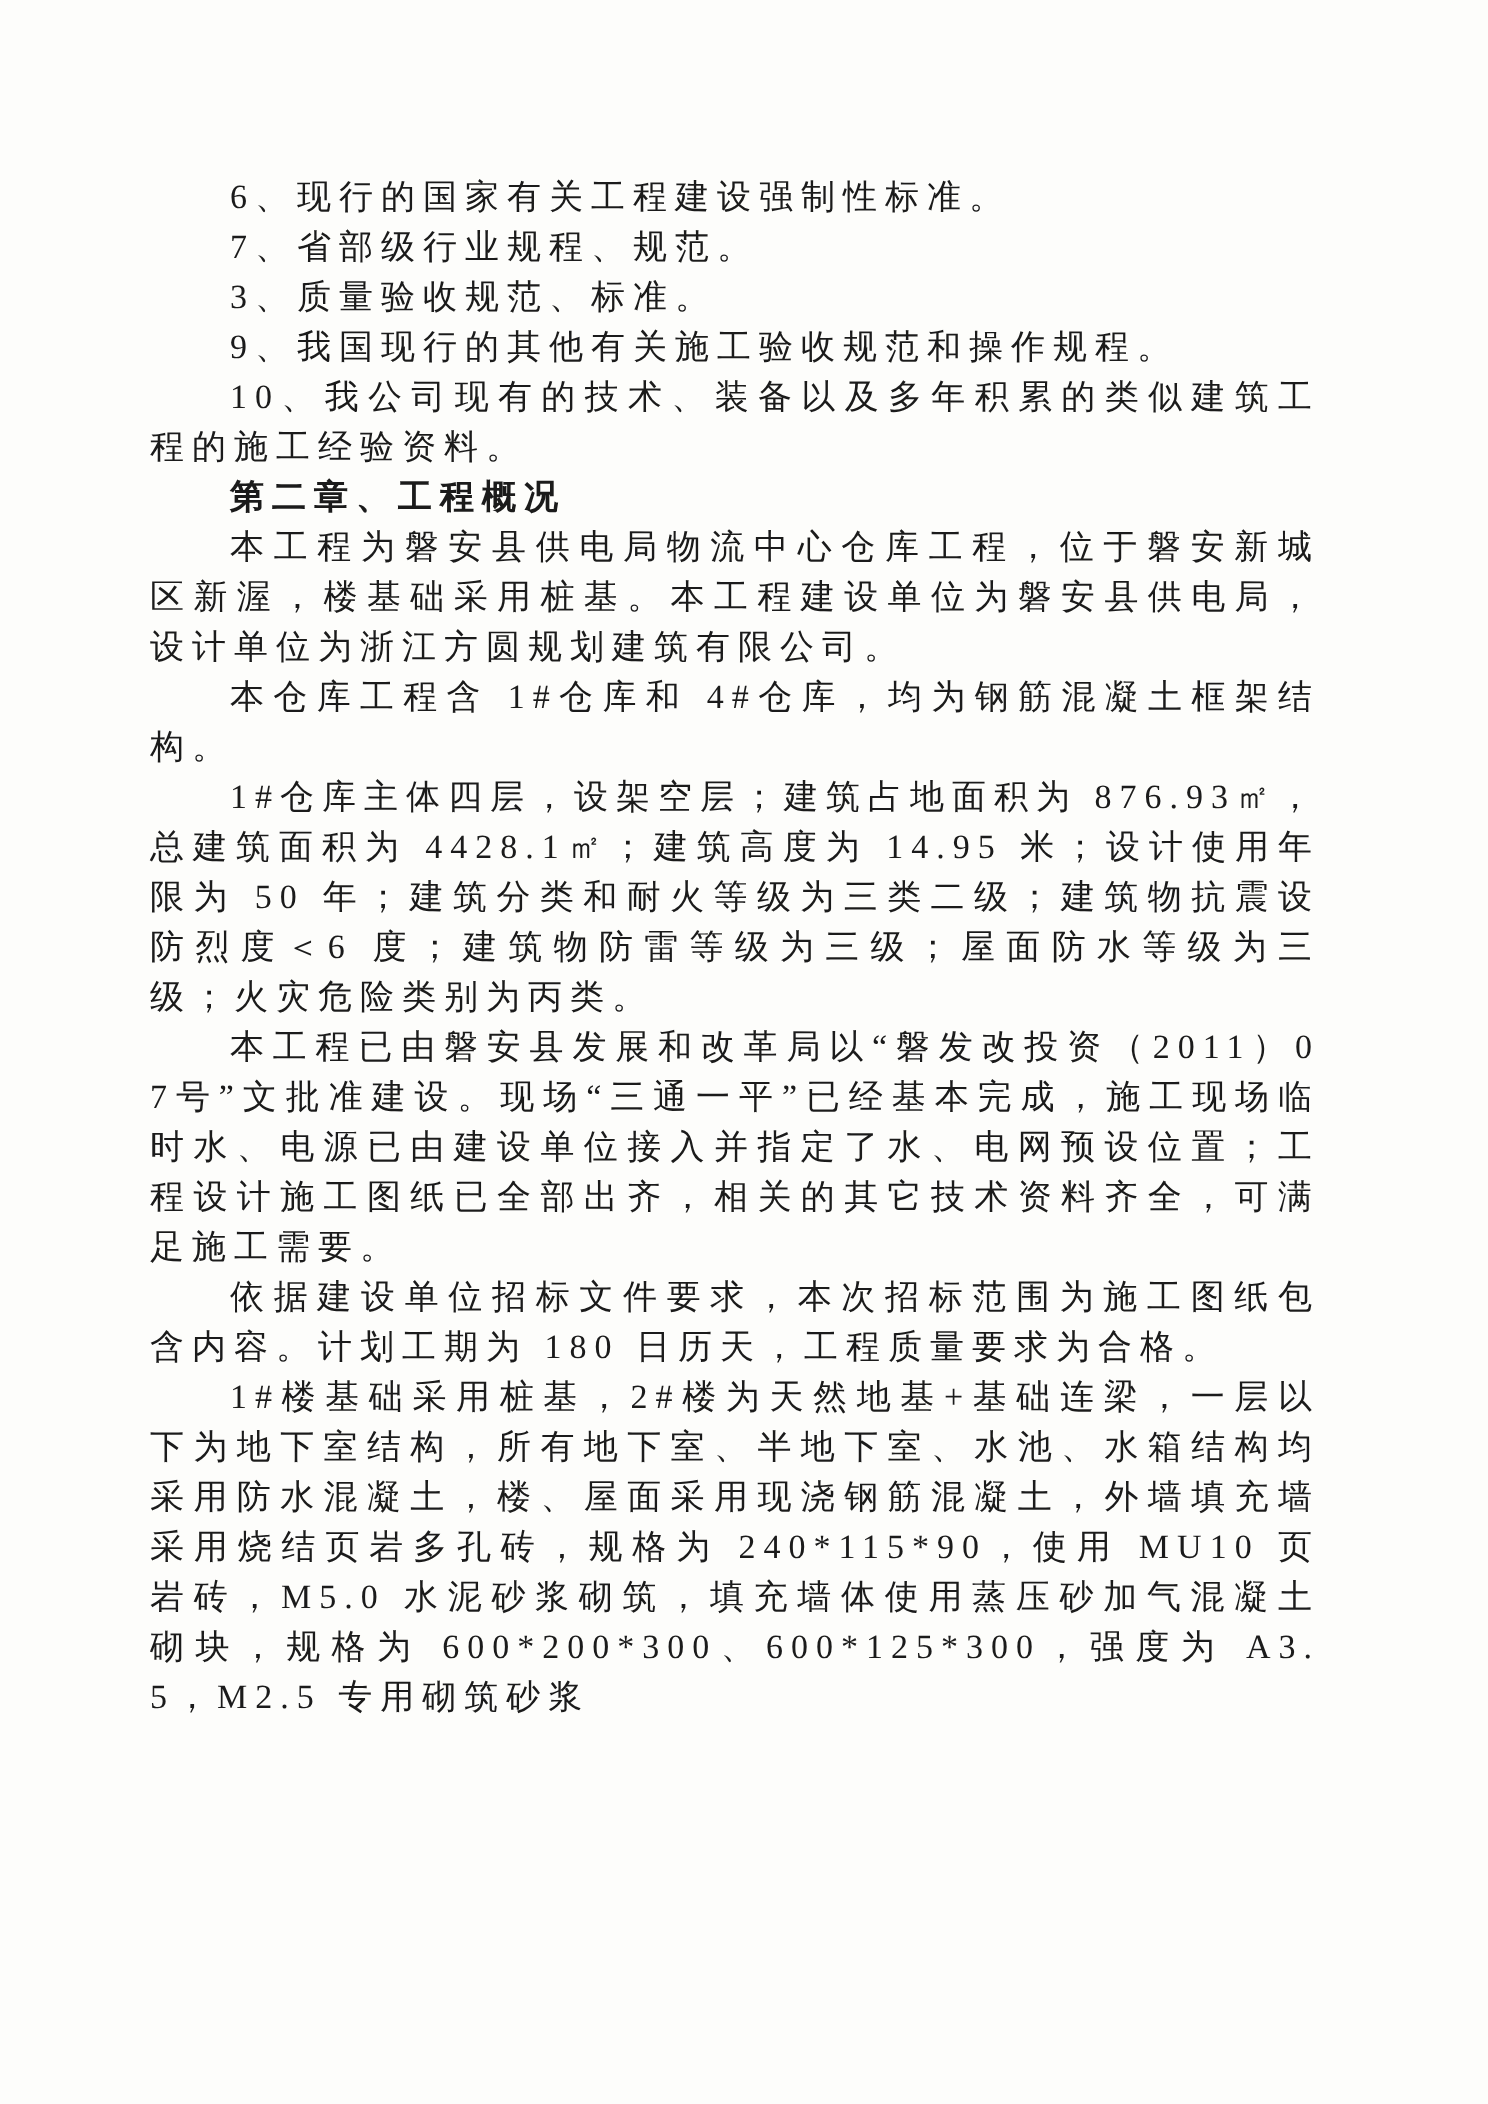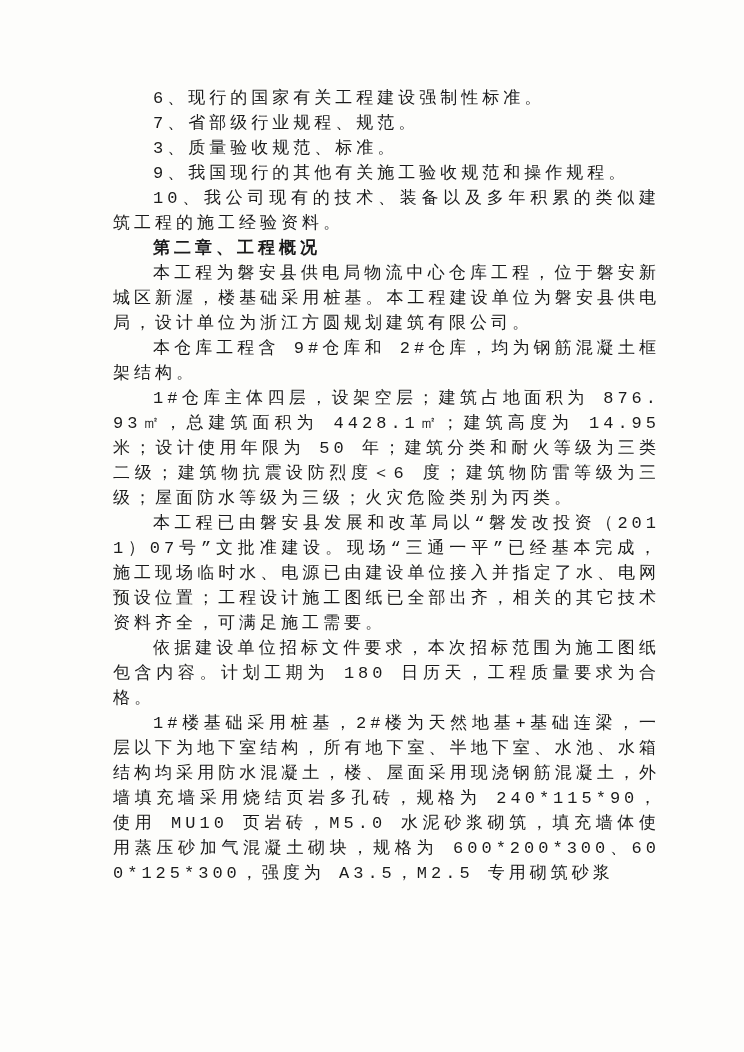--- a/index.html
+++ b/index.html
@@ -8,22 +8,22 @@
     background: #ffffff;
   }
   .page {
     position: relative;
     width: 744px;
     height: 1052px;
     margin: 0;
     background: #fdfdfb;
     color: #1b1b1b;
     box-sizing: border-box;
-    padding: 86px 84px 0 113px;
-    font-family: Liberation Mono, monospace;
+    padding: 86px 84px 0 75px;
+    font-family: Liberation Serif, serif;
     overflow: hidden;
   }
   .body-text p {
     margin: 0;
     font-size: 17px;
     line-height: 25px;
     letter-spacing: 4px;
     text-align: justify;
     text-indent: 40px;
     word-break: break-all;
@@ -46,20 +46,20 @@
 
     <p>6、现行的国家有关工程建设强制性标准。</p>
     <p>7、省部级行业规程、规范。</p>
     <p>3、质量验收规范、标准。</p>
     <p>9、我国现行的其他有关施工验收规范和操作规程。</p>
     <p>10、我公司现有的技术、装备以及多年积累的类似建筑工程的施工经验资料。</p>
 
     <p class="chapter-heading">第二章、工程概况</p>
 
     <p>本工程为磐安县供电局物流中心仓库工程，位于磐安新城区新渥，楼基础采用桩基。本工程建设单位为磐安县供电局，设计单位为浙江方圆规划建筑有限公司。</p>
-    <p>本仓库工程含 9#仓库和 2#仓库，均为钢筋混凝土框架结构。</p>
+    <p>本仓库工程含 1#仓库和 4#仓库，均为钢筋混凝土框架结构。</p>
     <p>1#仓库主体四层，设架空层；建筑占地面积为 876.93㎡，总建筑面积为 4428.1㎡；建筑高度为 14.95 米；设计使用年限为 50 年；建筑分类和耐火等级为三类二级；建筑物抗震设防烈度＜6 度；建筑物防雷等级为三级；屋面防水等级为三级；火灾危险类别为丙类。</p>
     <p>本工程已由磐安县发展和改革局以“磐发改投资（2011）07号”文批准建设。现场“三通一平”已经基本完成，施工现场临时水、电源已由建设单位接入并指定了水、电网预设位置；工程设计施工图纸已全部出齐，相关的其它技术资料齐全，可满足施工需要。</p>
     <p>依据建设单位招标文件要求，本次招标范围为施工图纸包含内容。计划工期为 180 日历天，工程质量要求为合格。</p>
     <p>1#楼基础采用桩基，2#楼为天然地基+基础连梁，一层以下为地下室结构，所有地下室、半地下室、水池、水箱结构均采用防水混凝土，楼、屋面采用现浇钢筋混凝土，外墙填充墙采用烧结页岩多孔砖，规格为 240*115*90，使用 MU10 页岩砖，M5.0 水泥砂浆砌筑，填充墙体使用蒸压砂加气混凝土砌块，规格为 600*200*300、600*125*300，强度为 A3.5，M2.5 专用砌筑砂浆</p>
 
   </div>
 </div>
 
 </body></html>

